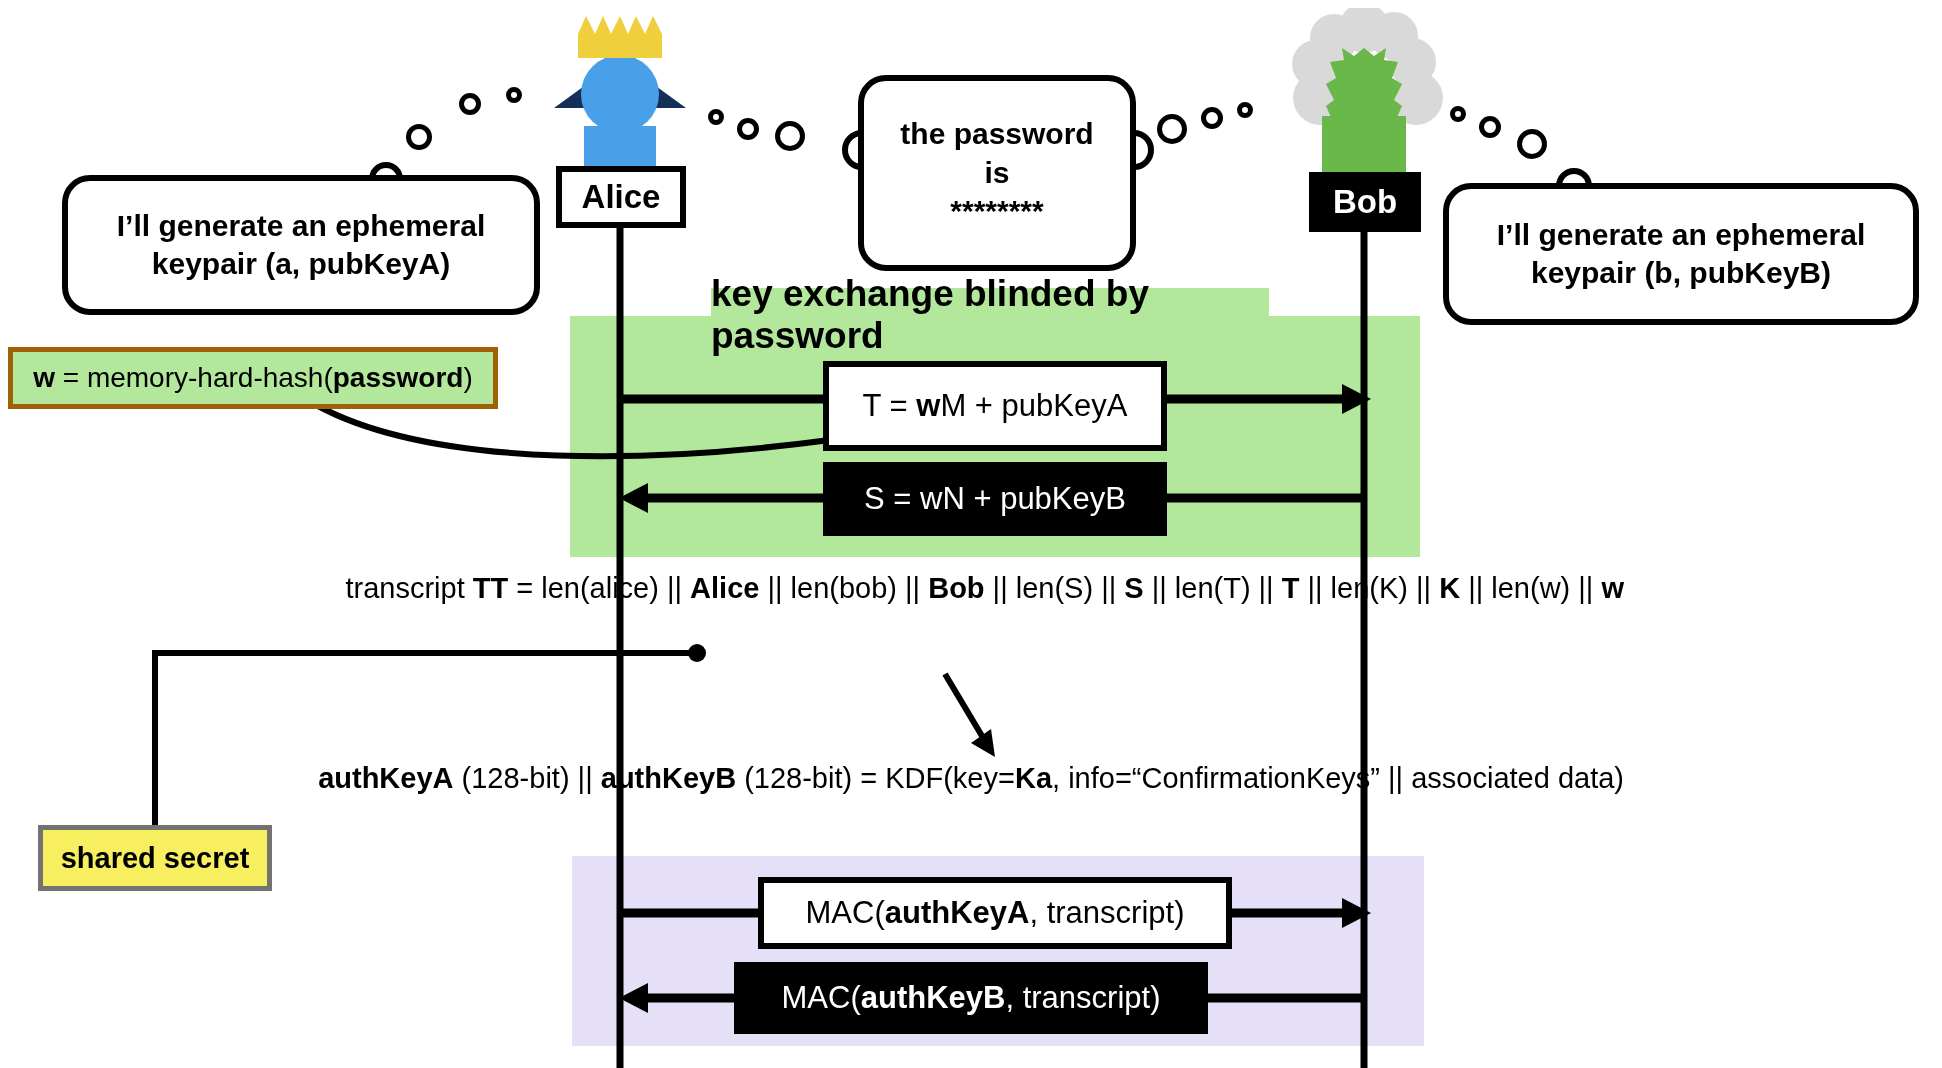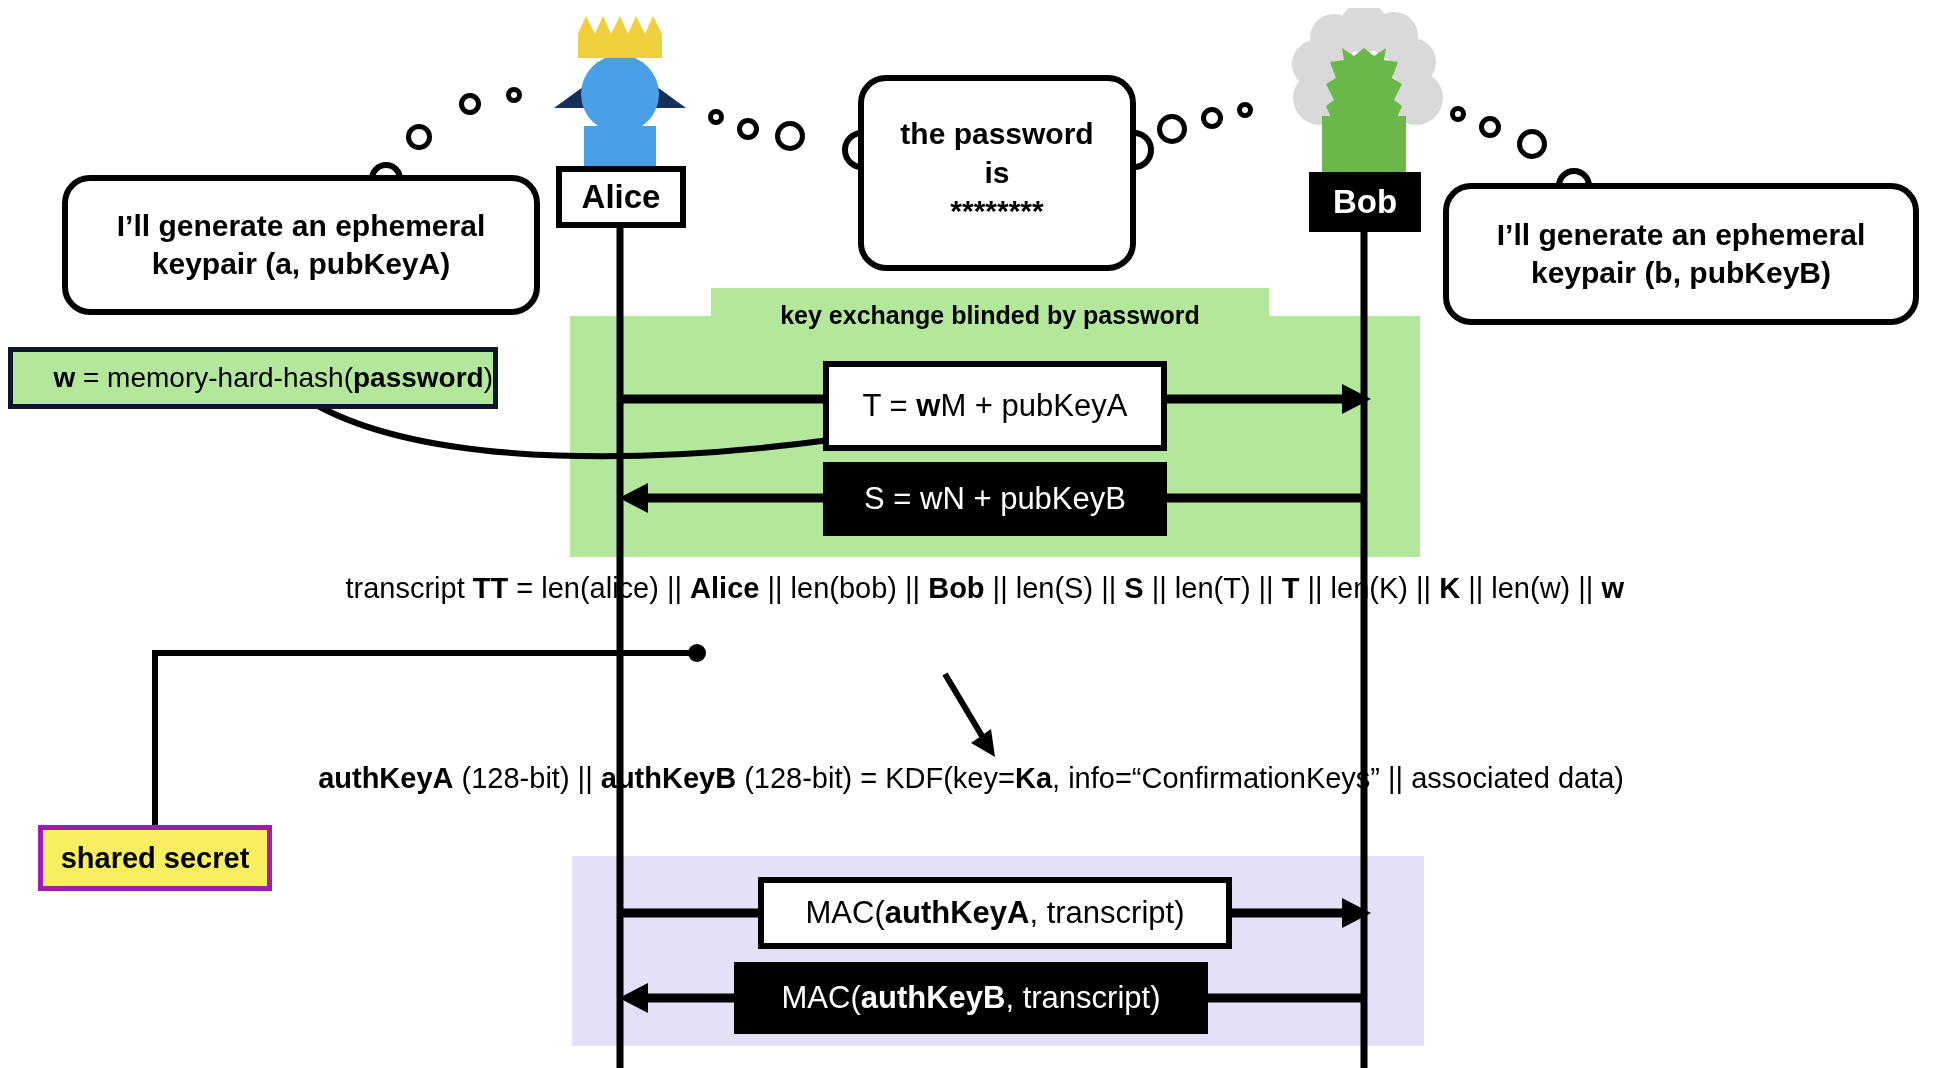--- a/index.html
+++ b/index.html
@@ -7,39 +7,39 @@
   #canvas{
     position:relative;width:1942px;height:1068px;background:#fff;overflow:hidden;
     font-family:"Liberation Sans","DejaVu Sans",sans-serif;color:#000;
   }
   
   .section-rect{position:absolute;background:var(--section_green);z-index:1;}
   .section-rect.purple{background:var(--section_purple);}
   .section-label{
     position:absolute;z-index:1;background:var(--section_green);
     display:flex;align-items:center;justify-content:center;
-    font-weight:bold;font-size:25px;
+    font-weight:bold;font-size:37px;
   }
   .section-label.purple{background:var(--section_purple);}
   
   #lines{position:absolute;left:0;top:0;z-index:2;pointer-events:none;}
   
   .msgbox{
     position:absolute;z-index:3;background:#fff;border:6px solid #000;
     display:flex;align-items:center;justify-content:center;
     font-size:31px;white-space:nowrap;
   }
   .msgbox.inverse{background:#000;color:#fff;}
   .formula-box{
-    position:absolute;z-index:3;background:var(--section_green);border:5px solid #0f172a;
-    display:flex;align-items:center;justify-content:flex-end;
+    position:absolute;z-index:3;background:var(--section_green);border:5px solid #a16207;
+    display:flex;align-items:center;justify-content:center;
     font-size:28px;white-space:nowrap;
   }
   .yellow-box{
-    position:absolute;z-index:3;background:var(--shared_yellow);border:5px solid #a21caf;
+    position:absolute;z-index:3;background:var(--shared_yellow);border:5px solid #737373;
     display:flex;align-items:center;justify-content:center;
     font-weight:bold;font-size:29px;white-space:nowrap;
   }
   
   .textline{
     position:absolute;z-index:3;font-size:29px;white-space:nowrap;line-height:34px;
   }
   .textline.centered{left:0;width:1624px;text-align:right;}
   .b{font-weight:bold;}
   

